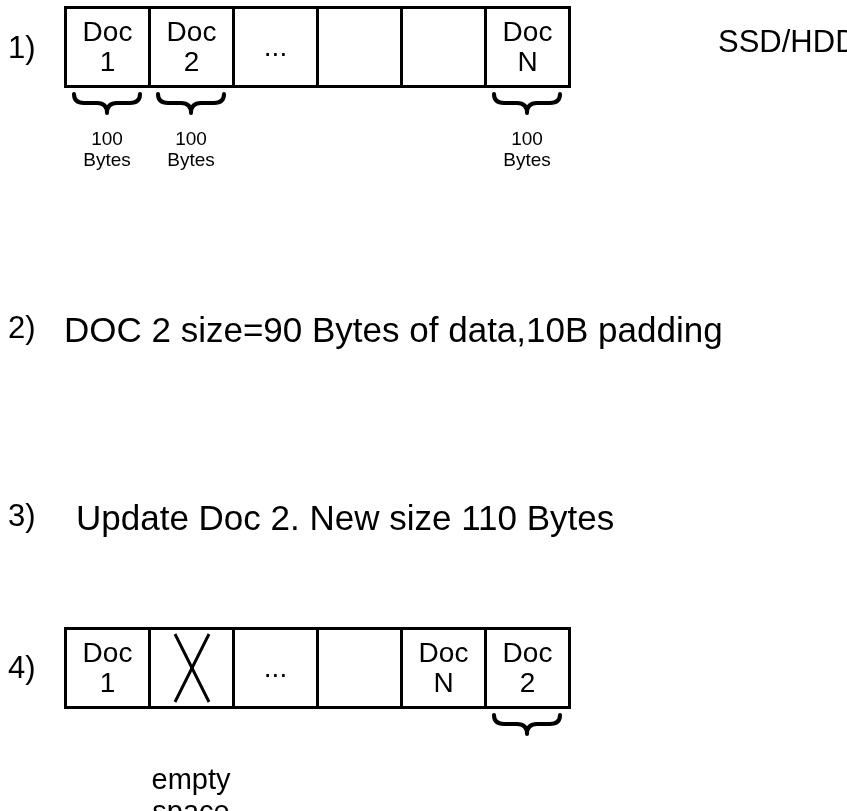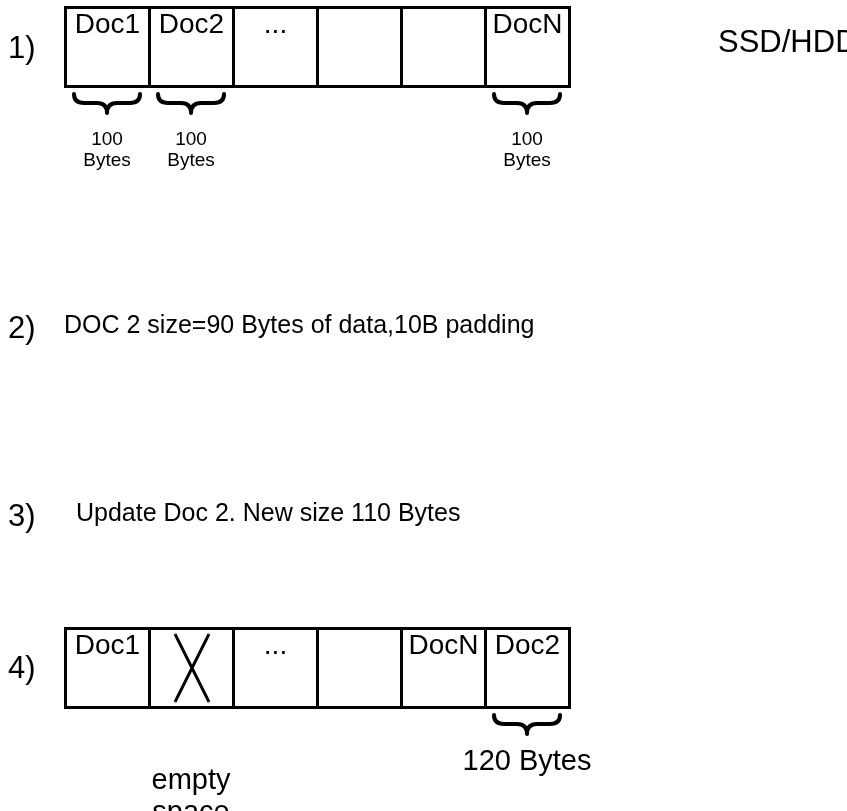--- a/index.html
+++ b/index.html
@@ -16,40 +16,42 @@
     font-family: "Liberation Sans", sans-serif;
     overflow: hidden;
   }
   .step-num {
     position: absolute;
     font-size: 31px;
     white-space: nowrap;
   }
   .step-text {
     position: absolute;
-    font-size: 25px;
+    font-size: 35px;
     white-space: nowrap;
   }
   .storage-label {
     position: absolute;
     font-size: 31px;
     white-space: nowrap;
   }
   .doc-row {
     position: absolute;
     display: flex;
   }
   .doc-cell {
     box-sizing: border-box;
     width: 87px;
     height: 82px;
     border: 3px solid #000;
     margin-left: -3px;
     background: #fff;
     display: flex;
+    flex-direction: column;
+    align-items: center;
     justify-content: center;
     font-size: 28px;
     line-height: 1.08;
     position: relative;
   }
   .doc-cell:first-child { margin-left: 0; }
   .cross-svg {
     position: absolute;
     left: 0; top: 0;
     width: 100%; height: 100%;
@@ -179,15 +181,14 @@
 
   <svg class="brace" style="left:492px; top:713px;" viewBox="0 0 70 26">
     <path d="M2,2 Q2,11 12,11 L25,11 Q35,11 35,21 Q35,11 45,11 L58,11 Q68,11 68,2" fill="none" stroke="#000" stroke-width="4" stroke-linecap="round" stroke-linejoin="round"></path>
   </svg>
 
   <div class="empty-space-label" style="left:143px; top:738px;margin-top:25px;">
     <div>empty</div>
     <div>space</div>
   </div>
 
-  <div class="size-label-wide" style="left:437px; top:744px;">120 Bytes</div>
 
 </div>
 
 </body></html>

